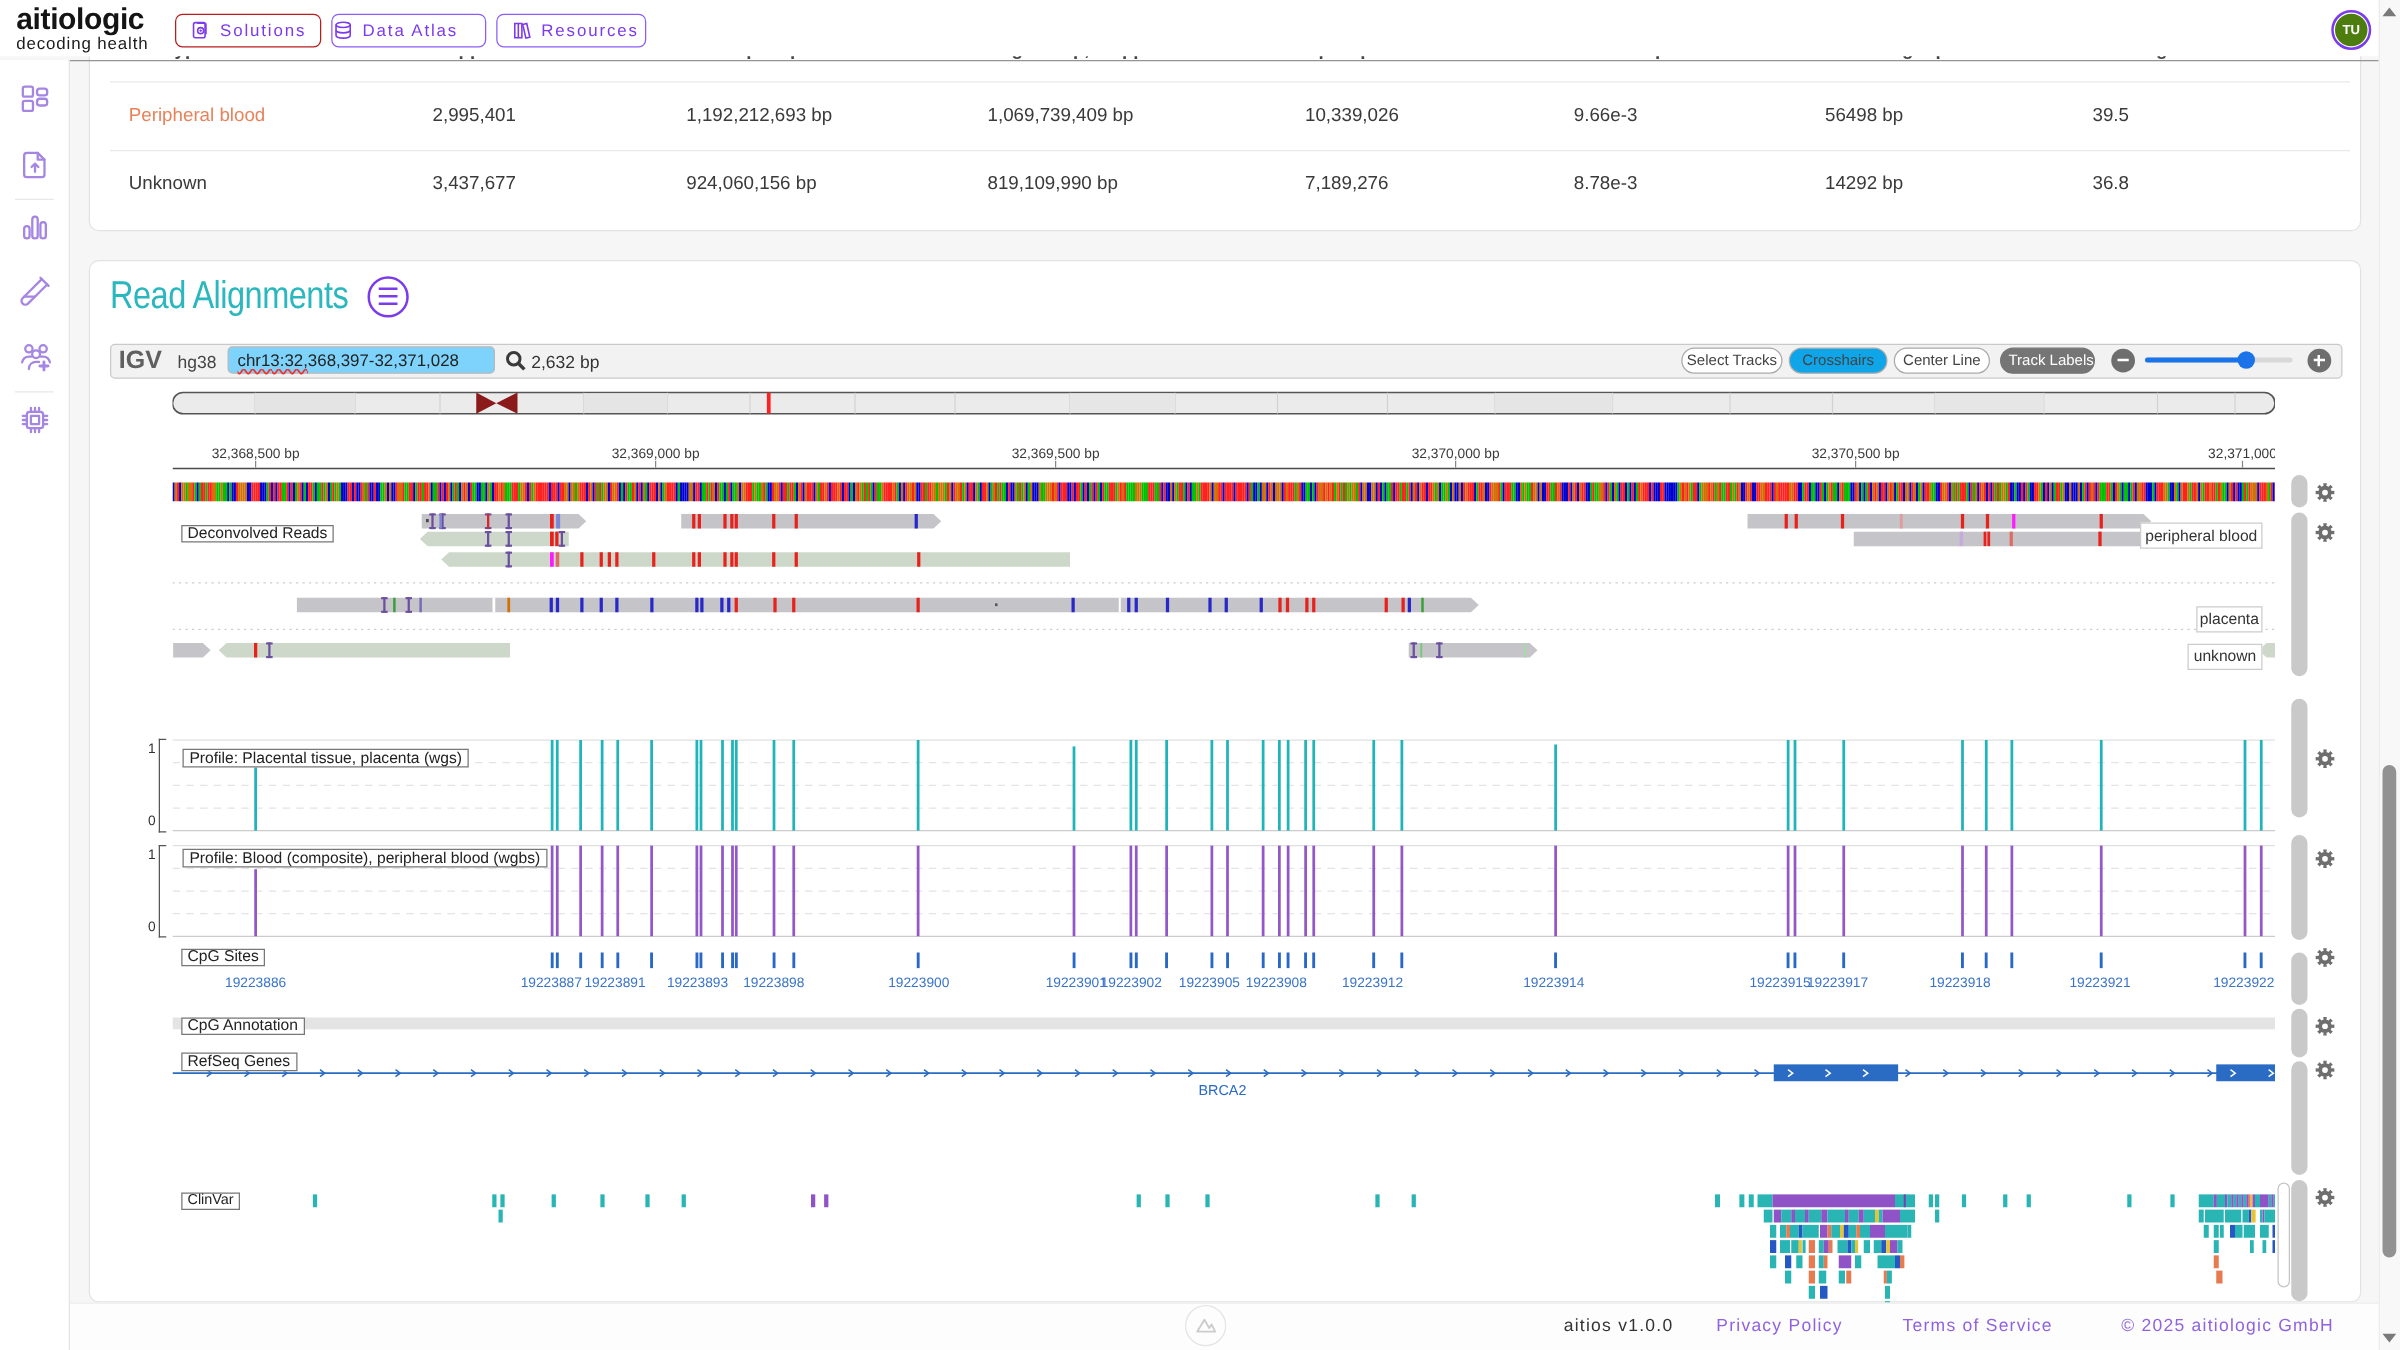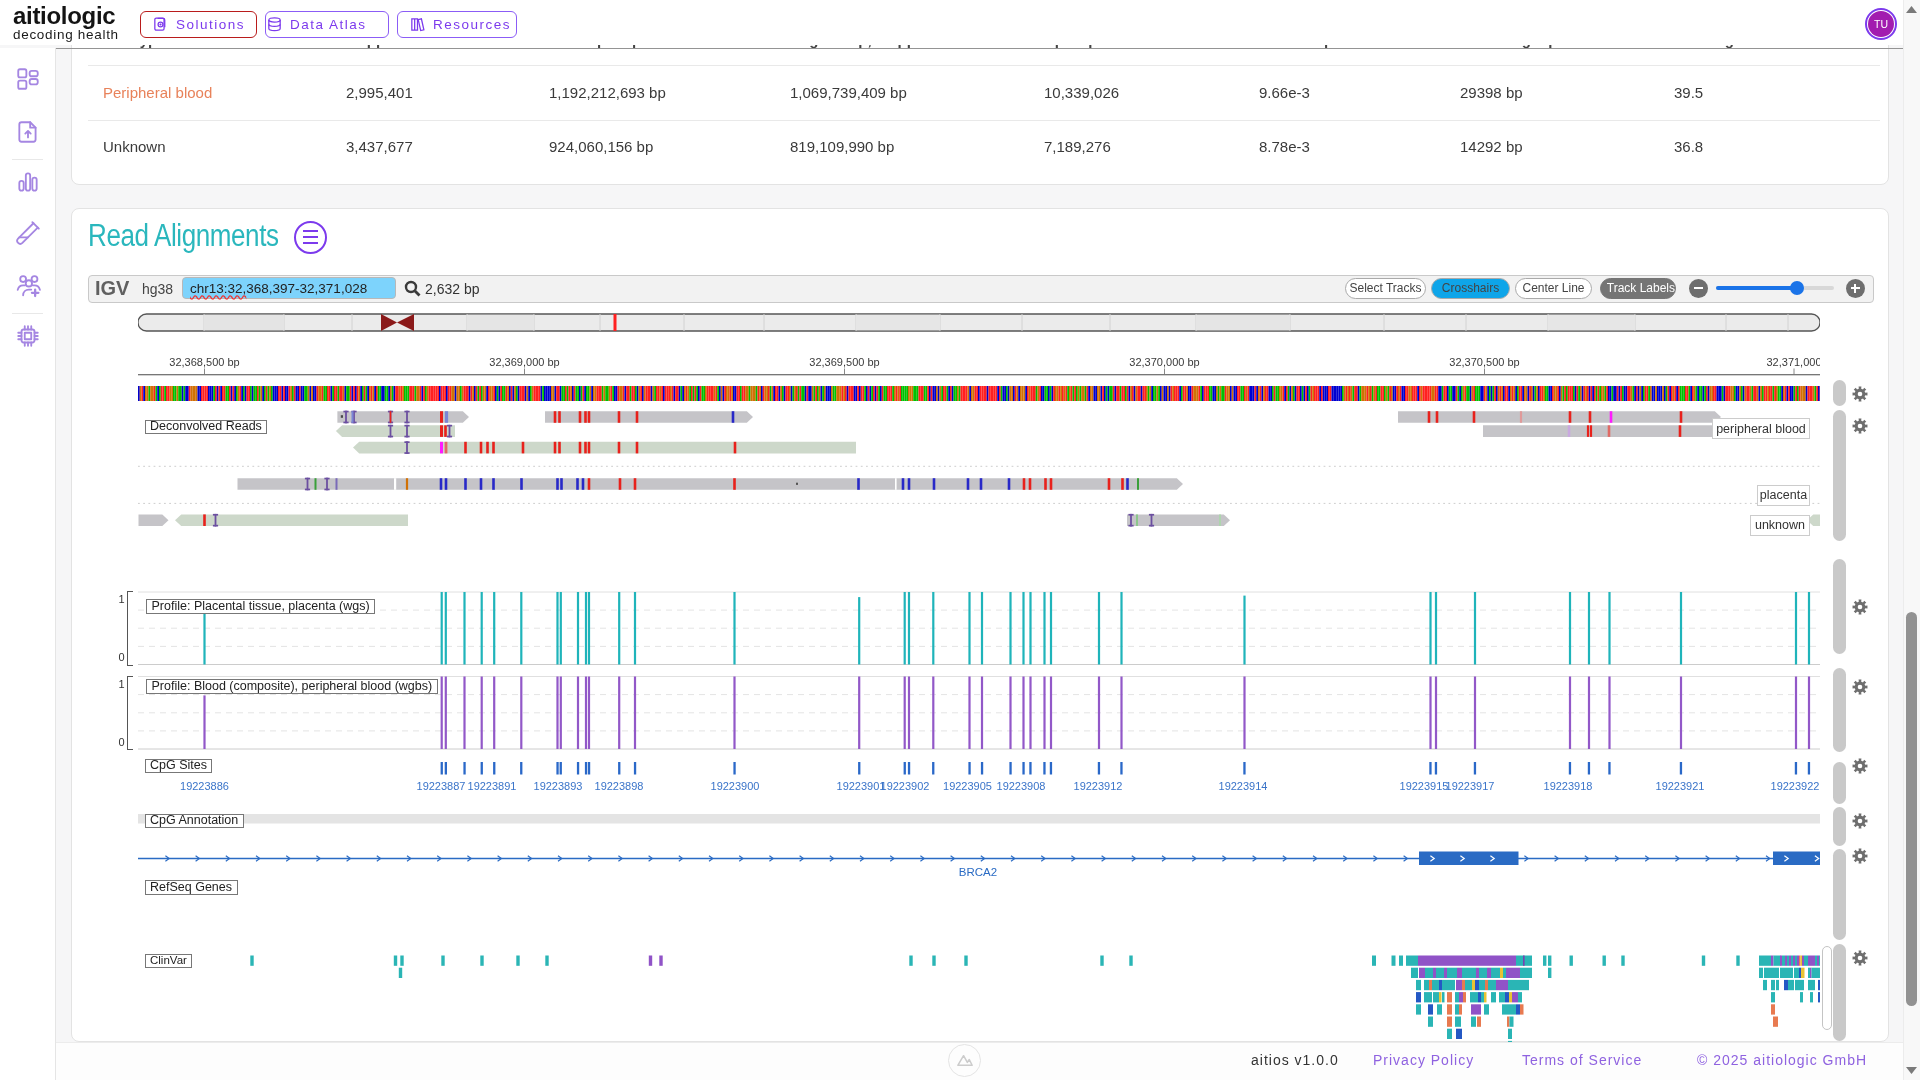--- a/index.html
+++ b/index.html
@@ -18,21 +18,21 @@
       <div style="position:absolute;left:1044px;top:30.5px;font-size:15px;font-weight:600;color:#444">CpGs profiled</div>
       <div style="position:absolute;left:1259px;top:30.5px;font-size:15px;font-weight:600;color:#444">Error freq.</div>
       <div style="position:absolute;left:1460px;top:30.5px;font-size:15px;font-weight:600;color:#444">Mean frag. bp</div>
       <div style="position:absolute;left:1674px;top:30.5px;font-size:15px;font-weight:600;color:#444">Coverage</div>
       <div style="position:absolute;left:103px;top:84px;font-size:15px;color:#e8825a">Peripheral blood</div>
       <div style="position:absolute;left:346px;top:84px;font-size:15px;color:#3a3a3a">2,995,401</div>
       <div style="position:absolute;left:549px;top:84px;font-size:15px;color:#3a3a3a">1,192,212,693 bp</div>
       <div style="position:absolute;left:790px;top:84px;font-size:15px;color:#3a3a3a">1,069,739,409 bp</div>
       <div style="position:absolute;left:1044px;top:84px;font-size:15px;color:#3a3a3a">10,339,026</div>
       <div style="position:absolute;left:1259px;top:84px;font-size:15px;color:#3a3a3a">9.66e-3</div>
-      <div style="position:absolute;left:1460px;top:84px;font-size:15px;color:#3a3a3a">29398 bp</div>
+      <div style="position:absolute;left:1460px;top:84px;font-size:15px;color:#3a3a3a">56498 bp</div>
       <div style="position:absolute;left:1674px;top:84px;font-size:15px;color:#3a3a3a">39.5</div>
       <div style="position:absolute;left:103px;top:138px;font-size:15px;color:#3a3a3a">Unknown</div>
       <div style="position:absolute;left:346px;top:138px;font-size:15px;color:#3a3a3a">3,437,677</div>
       <div style="position:absolute;left:549px;top:138px;font-size:15px;color:#3a3a3a">924,060,156 bp</div>
       <div style="position:absolute;left:790px;top:138px;font-size:15px;color:#3a3a3a">819,109,990 bp</div>
       <div style="position:absolute;left:1044px;top:138px;font-size:15px;color:#3a3a3a">7,189,276</div>
       <div style="position:absolute;left:1259px;top:138px;font-size:15px;color:#3a3a3a">8.78e-3</div>
       <div style="position:absolute;left:1460px;top:138px;font-size:15px;color:#3a3a3a">14292 bp</div>
       <div style="position:absolute;left:1674px;top:138px;font-size:15px;color:#3a3a3a">36.8</div>
       <div style="position:absolute;left:88px;top:65px;width:1792px;height:1px;background:#e9e9e9"></div>
@@ -1568,21 +1568,21 @@
 <rect x="1635" y="706.5" width="5" height="10.3" fill="#e87a50"></rect>
   </svg>
 <div style="position:absolute;left:144.5px;top:419.5px;background:#fff;border:1px solid #777;padding:0.5px 4.5px;font-size:12.5px;color:#222;white-space:nowrap;line-height:11.5px">Deconvolved Reads</div>
 <div style="position:absolute;left:1712px;top:418px;width:98px;box-sizing:border-box;background:#fff;border:1px solid #ccc;padding:2.5px 0;font-size:12.5px;color:#333;text-align:center">peripheral blood</div>
 <div style="position:absolute;left:1757px;top:484.5px;width:53px;box-sizing:border-box;background:#fff;border:1px solid #ccc;padding:2.5px 0;font-size:12.5px;color:#333;text-align:center">placenta</div>
 <div style="position:absolute;left:1750px;top:514.5px;width:60px;box-sizing:border-box;background:#fff;border:1px solid #ccc;padding:2.5px 0;font-size:12.5px;color:#333;text-align:center">unknown</div>
 <div style="position:absolute;left:146px;top:599px;background:#fff;border:1px solid #777;padding:0.5px 4.5px;font-size:12.5px;color:#222;white-space:nowrap;line-height:11.5px">Profile: Placental tissue, placenta (wgs)</div>
 <div style="position:absolute;left:146px;top:679px;background:#fff;border:1px solid #777;padding:0.5px 4.5px;font-size:12.5px;color:#222;white-space:nowrap;line-height:11.5px">Profile: Blood (composite), peripheral blood (wgbs)</div>
 <div style="position:absolute;left:144.5px;top:758.5px;background:#fff;border:1px solid #777;padding:0.5px 4.5px;font-size:12.5px;color:#222;white-space:nowrap;line-height:11.5px">CpG Sites</div>
 <div style="position:absolute;left:144.5px;top:813.5px;background:#fff;border:1px solid #777;padding:0.5px 4.5px;font-size:12.5px;color:#222;white-space:nowrap;line-height:11.5px">CpG Annotation</div>
-<div style="position:absolute;left:144.5px;top:880px;background:#fff;border:1px solid #777;padding:0.5px 4.5px;font-size:12.5px;color:#222;white-space:nowrap;line-height:11.5px">RefSeq Genes</div>
+<div style="position:absolute;left:144.5px;top:842px;background:#fff;border:1px solid #777;padding:0.5px 4.5px;font-size:12.5px;color:#222;white-space:nowrap;line-height:11.5px">RefSeq Genes</div>
 <div style="position:absolute;left:144.5px;top:953.5px;background:#fff;border:1px solid #777;padding:0.5px 4.5px;font-size:11.5px;color:#222;white-space:nowrap;line-height:11.5px">ClinVar</div>
 <div style="position:absolute;left:127px;top:591px;width:1.2px;height:74.5px;background:#555"></div>
 <div style="position:absolute;left:127px;top:591px;width:6px;height:1.2px;background:#555"></div>
 <div style="position:absolute;left:127px;top:664.5px;width:6px;height:1.2px;background:#555"></div>
 <div style="position:absolute;left:107px;top:593px;width:17.5px;text-align:right;font-size:11px;color:#333">1</div>
 <div style="position:absolute;left:107px;top:651px;width:17.5px;text-align:right;font-size:11px;color:#333">0</div>
 <div style="position:absolute;left:127px;top:675.5px;width:1.2px;height:74.5px;background:#555"></div>
 <div style="position:absolute;left:127px;top:675.5px;width:6px;height:1.2px;background:#555"></div>
 <div style="position:absolute;left:127px;top:749px;width:6px;height:1.2px;background:#555"></div>
 <div style="position:absolute;left:107px;top:678px;width:17.5px;text-align:right;font-size:11px;color:#333">1</div>
@@ -1669,21 +1669,21 @@
   <div class="abs" style="left:397px;top:10.5px;width:120px;height:27px;border:1px solid #8b5cf6;border-radius:6px;display:flex;align-items:center;padding-left:11px;gap:7px">
       <span style="display:flex">
         <svg width="17" height="17" viewBox="0 0 24 24" fill="none" stroke="#7c3aed" stroke-width="1.8">
           <path d="M4 4 h4 v16 h-4 z M8 4 h4 v16 h-4 z"></path>
           <path d="M13 5 l4.5 -1 3.5 15.5 -4.5 1 z"></path>
         </svg>
       </span>
       <span style="font-size:13.5px;color:#7c3aed;letter-spacing:1.5px">Resources</span>
     </div>
   <div class="abs" style="left:1865px;top:8px;width:32px;height:32px;border:2px solid #7c3aed;border-radius:50%;background:#fff">
-      <div class="abs" style="left:1px;top:1px;width:26px;height:26px;background:#a21caf;border-radius:50%;color:#fff;font-size:10.5px;font-weight:400;text-align:center;line-height:26px">TU</div>
+      <div class="abs" style="left:1px;top:1px;width:26px;height:26px;background:#4d7c0f;border-radius:50%;color:#fff;font-size:10.5px;font-weight:700;text-align:center;line-height:26px">TU</div>
     </div>
 </div>
 
 <div class="abs" style="left:0;top:48px;width:55px;height:1032px;background:#fff">
     <svg style="position:absolute;left:15px;top:18px" width="26" height="26" viewBox="0 0 24 24" fill="none" stroke="#a586e2" stroke-width="1.7" stroke-linecap="round" stroke-linejoin="round">
       <rect x="3" y="3" width="7.5" height="7.5" rx="1.5"></rect>
       <rect x="3" y="13.5" width="7.5" height="7.5" rx="1.5"></rect>
       <rect x="13.5" y="4.5" width="7.5" height="5" rx="2"></rect>
       <rect x="13.5" y="12" width="7.5" height="5" rx="2"></rect>
     </svg>

